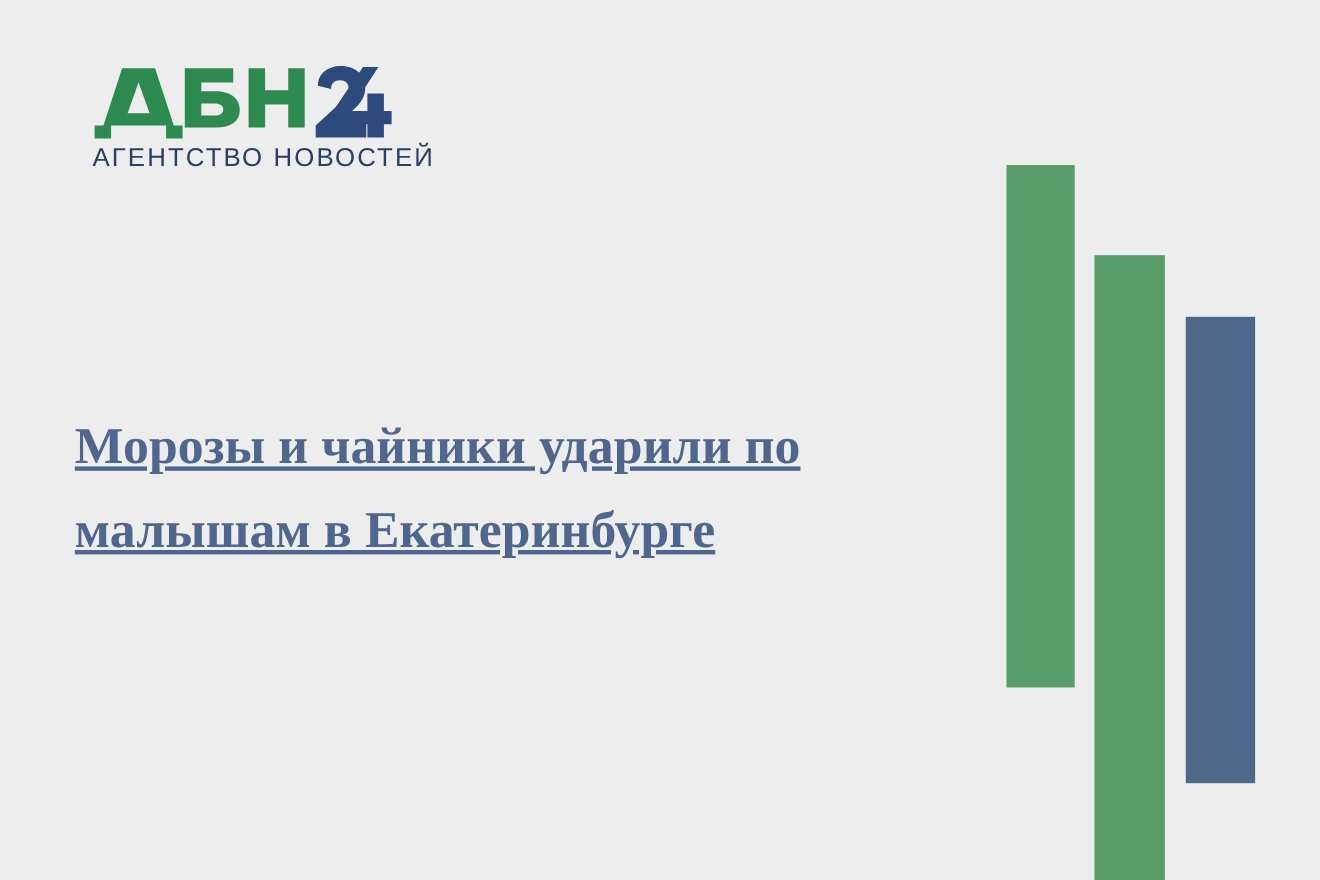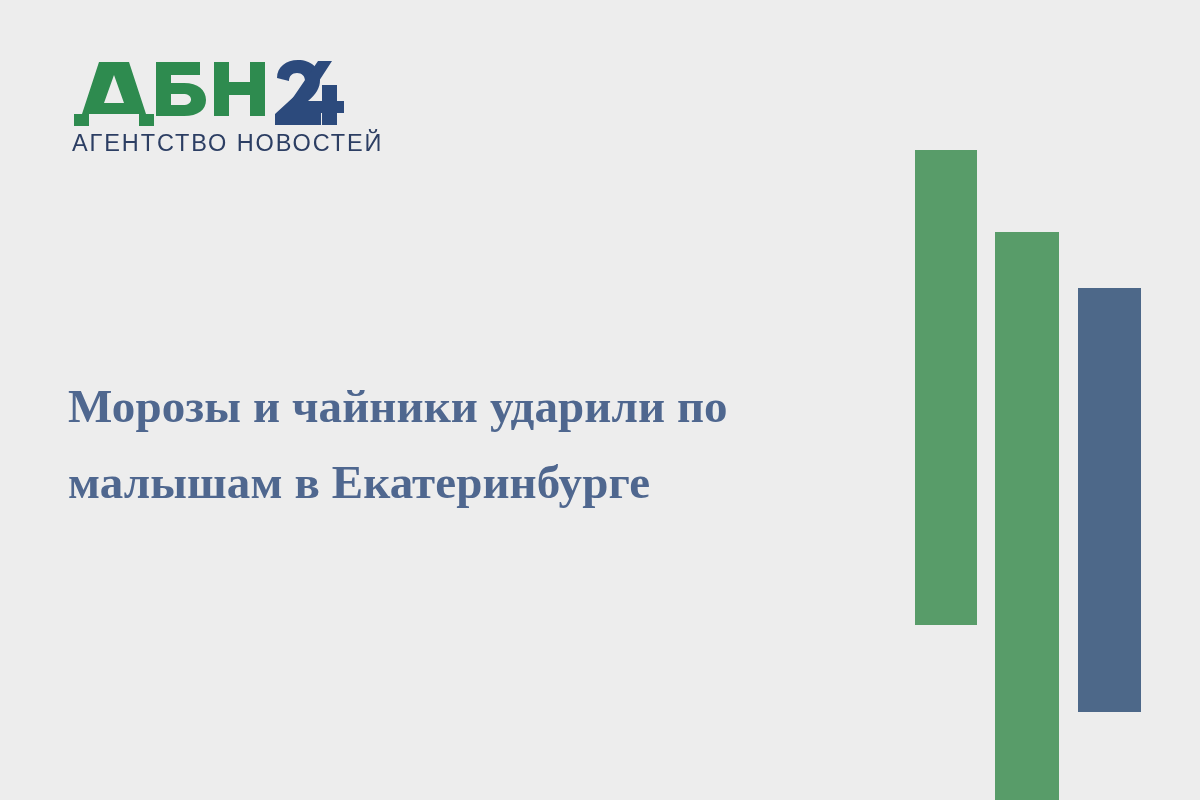--- a/index.html
+++ b/index.html
@@ -53,21 +53,21 @@
     left: 1078px;
     top: 288px;
     width: 63px;
     height: 424px;
     background: #4d6889;
   }
 
   
   .logo {
     position: absolute;
-    left: 72px;
+    left: 84px;
     top: 56px;
     width: 290px;
     height: 110px;
     text-align: right;
   }
   .logo-mark {
     display: block;
     width: 272px;
     height: 72px;
   }
@@ -89,20 +89,21 @@
     left: 68px;
     top: 368px;
     width: 800px;
     margin: 0;
     font-family: "Liberation Serif", "DejaVu Serif", serif;
     font-weight: 700;
     font-size: 47px;
     line-height: 1.62;
     color: #4f678f;
     letter-spacing: 0.1px;
+    text-decoration: underline;
   }
 </style>
 </head>
 <body>
 
 <div class="card">
 
   <div class="bars">
     <span class="bar bar-1"></span>
     <span class="bar bar-2"></span>

